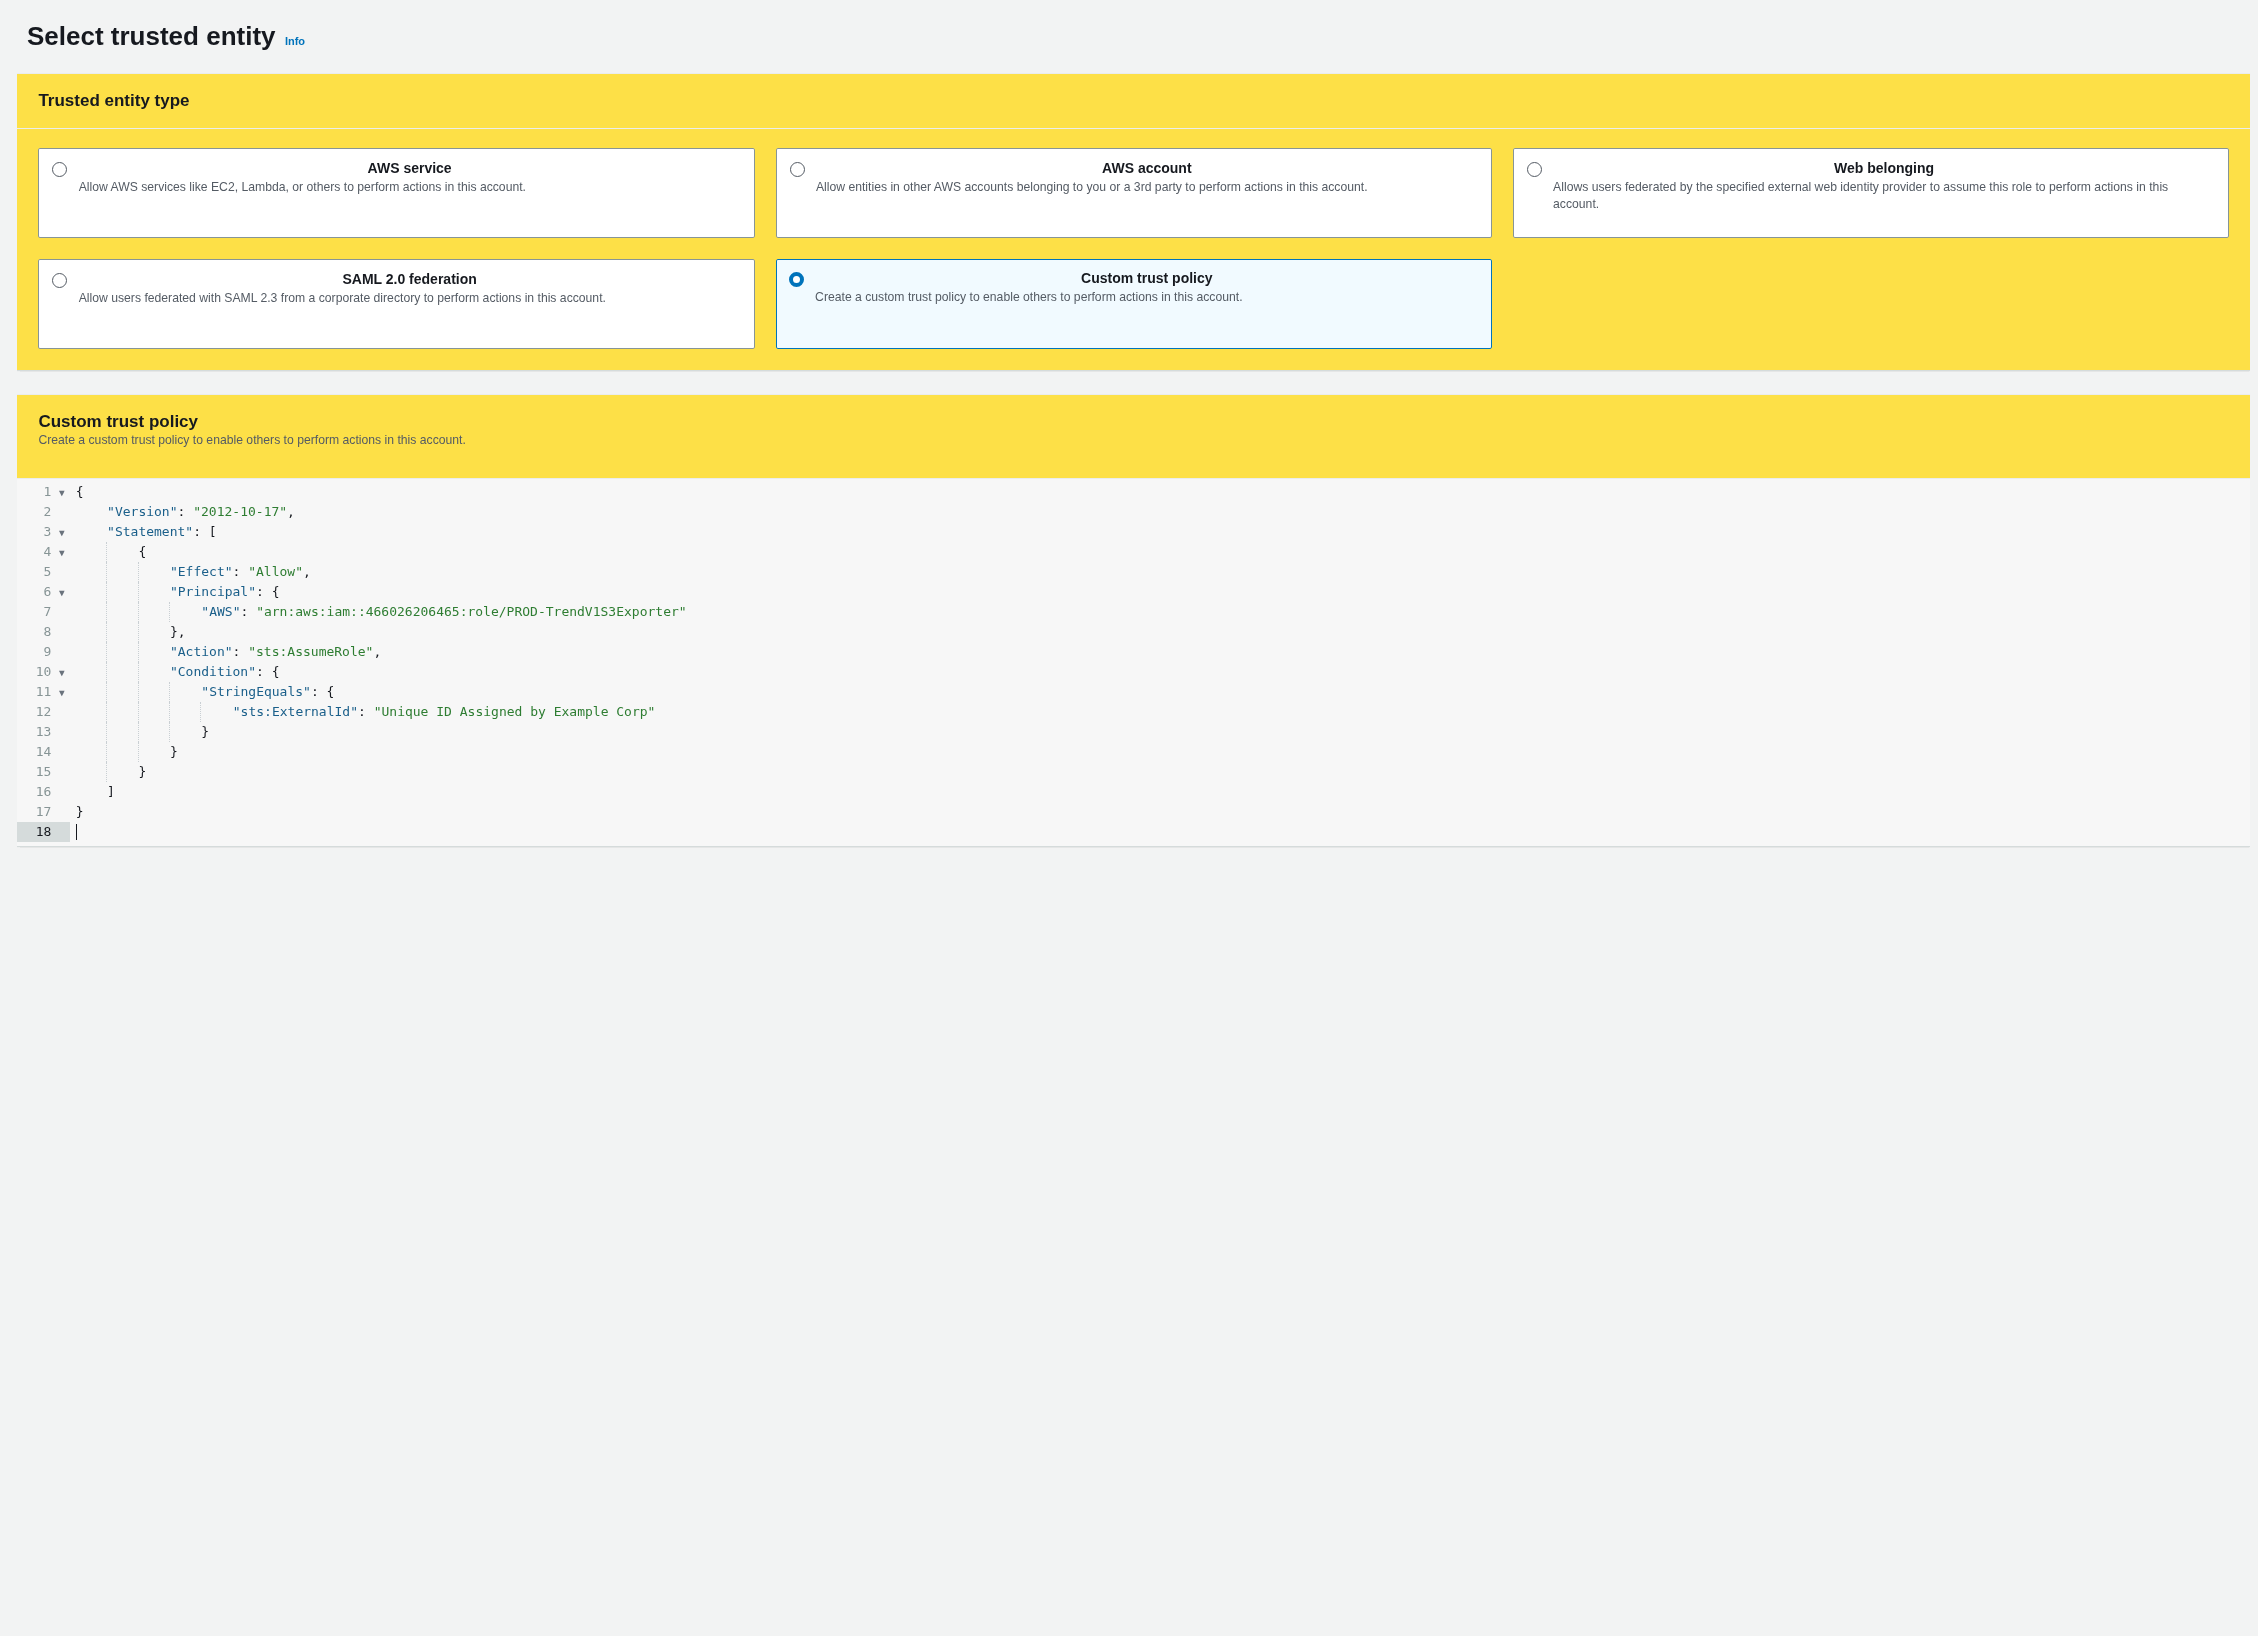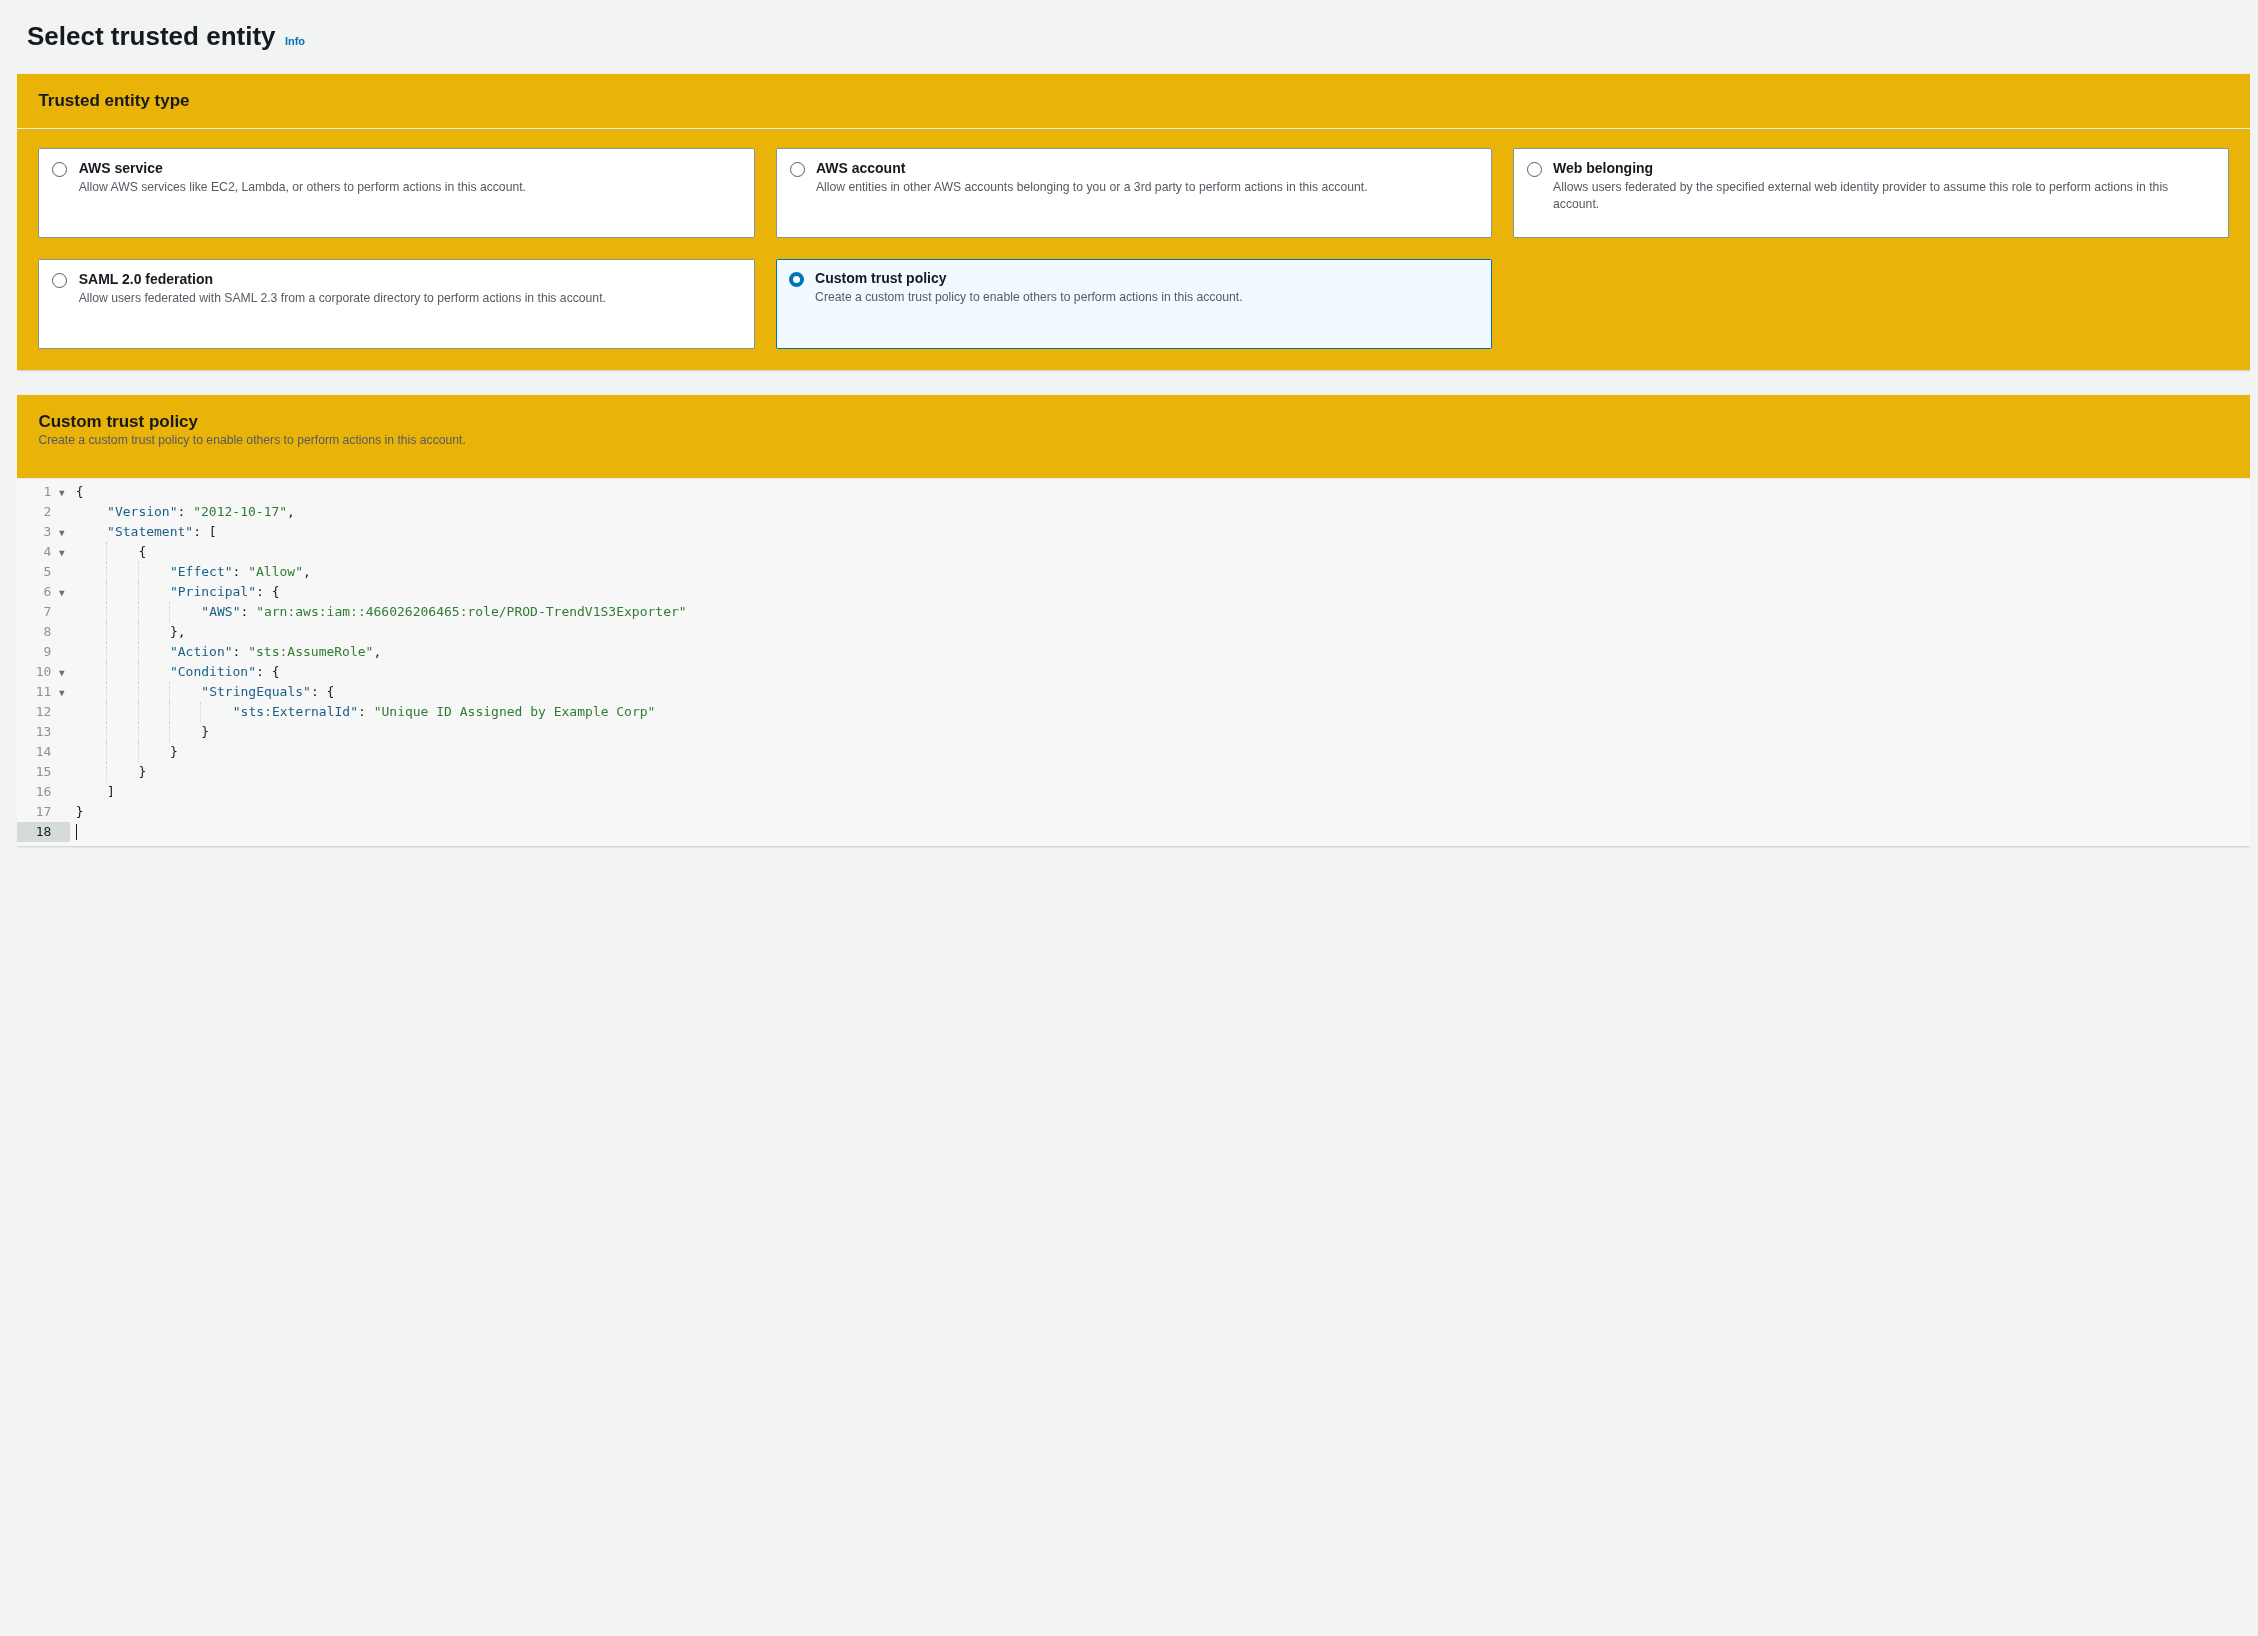--- a/index.html
+++ b/index.html
@@ -25,21 +25,21 @@
   }
   .info-link {
     color: #0073bb;
     font-size: 11px;
     font-weight: 600;
     text-decoration: none;
     cursor: pointer;
   }
 
   .panel {
-    background: #eab308;
+    background: #fde047;
     border-top: 0.9px solid #eaeded;
     border-bottom: 0.9px solid #d5dbdb;
     margin: 0 0 22.6px 9.4px;
     box-shadow: 0 0.9px 0.9px rgba(0,0,0,0.05);
   }
   .panel-header {
     padding: 17px 21px 17px 21px;
     border-bottom: 0.9px solid #eaeded;
   }
   .panel-title {
@@ -89,20 +89,21 @@
   }
   .option-card.selected .radio {
     border: 4.7px solid #0073bb;
   }
   .option-text { flex: 1; }
   .option-title {
     font-size: 14px;
     font-weight: 700;
     color: #16191f;
     margin-bottom: 2.8px;
+    text-align: center;
   }
   .option-desc {
     font-size: 12.2px;
     color: #545b64;
     line-height: 1.35;
   }
 
   
   .editor {
     background: #f7f7f7;

